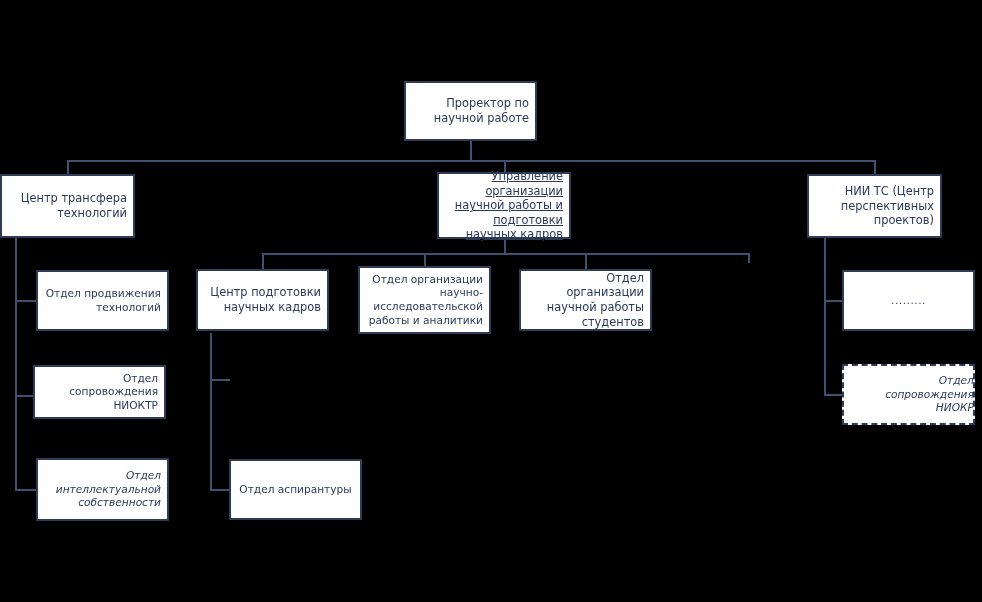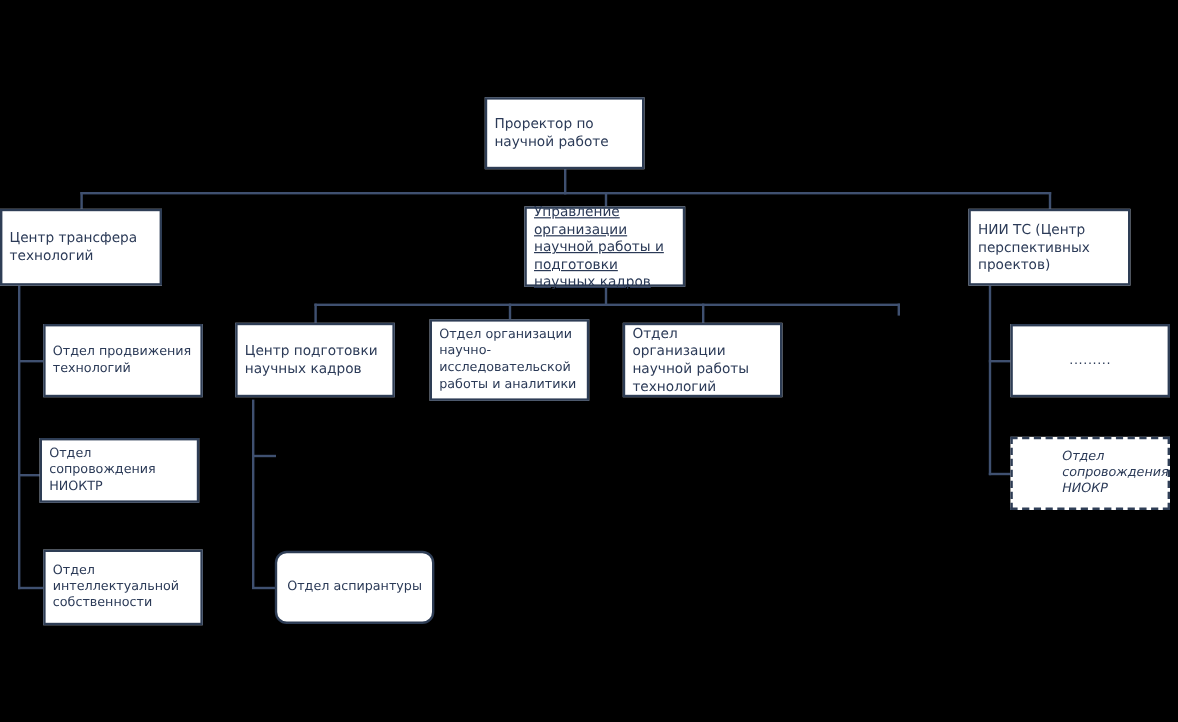--- a/index.html
+++ b/index.html
@@ -18,21 +18,21 @@
   }
   .node {
     position: absolute;
     box-sizing: border-box;
     background: #ffffff;
     border: 2px solid #2e3d55;
     color: #2b3a57;
     display: flex;
     align-items: center;
     justify-content: center;
-    text-align: left;
+    text-align: right;
     line-height: 1.28;
     padding: 3px 6px;
     white-space: pre-line;
     z-index: 2;
   }
   .node.dashed {
     border: 2px dashed #2e3d55;
     font-style: italic;
     padding-left: 48px;
   }
@@ -85,30 +85,30 @@
   <div class="node s11" style="left:0px; top:174px; width:135px; height:64px;">Центр трансфера технологий</div>
 
   <div class="node s11" style="left:437px; top:172px; width:134px; height:67px;text-decoration:underline;">Управление организации научной работы и подготовки научных кадров</div>
 
   <div class="node s11" style="left:807px; top:174px; width:135px; height:64px;">НИИ ТС (Центр перспективных проектов)</div>
 
   <div class="node s10" style="left:36px; top:270px; width:133px; height:61px;">Отдел продвижения технологий</div>
 
   <div class="node s10" style="left:33px; top:365px; width:133px; height:54px;">Отдел сопровождения НИОКТР</div>
 
-  <div class="node s10" style="left:36px; top:458px; width:133px; height:63px;">Отдел интеллектуальной собственности</div>
+  <div class="node s10" style="left:36px; top:458px; width:133px; height:63px;font-style:italic;">Отдел интеллектуальной собственности</div>
 
   <div class="node s11" style="left:196px; top:269px; width:133px; height:62px;">Центр подготовки научных кадров</div>
 
   <div class="node s10" style="left:358px; top:266px; width:133px; height:68px;">Отдел организации научно-
 исследовательской работы и аналитики</div>
 
-  <div class="node s11" style="left:519px; top:269px; width:133px; height:62px;">Отдел организации научной работы технологий</div>
+  <div class="node s11" style="left:519px; top:269px; width:133px; height:62px;">Отдел организации научной работы студентов</div>
 
 
 
-  <div class="node s10" style="left:229px; top:459px; width:133px; height:61px;border-radius:10px;">Отдел аспирантуры</div>
+  <div class="node s10" style="left:229px; top:459px; width:133px; height:61px;">Отдел аспирантуры</div>
 
   <div class="node s10 ellipsis" style="left:842px; top:270px; width:133px; height:61px;">.........</div>
 
   <div class="node s10 dashed" style="left:842px; top:364px; width:133px; height:61px;">Отдел сопровождения НИОКР</div>
 
 </div>
 
 </body></html>

